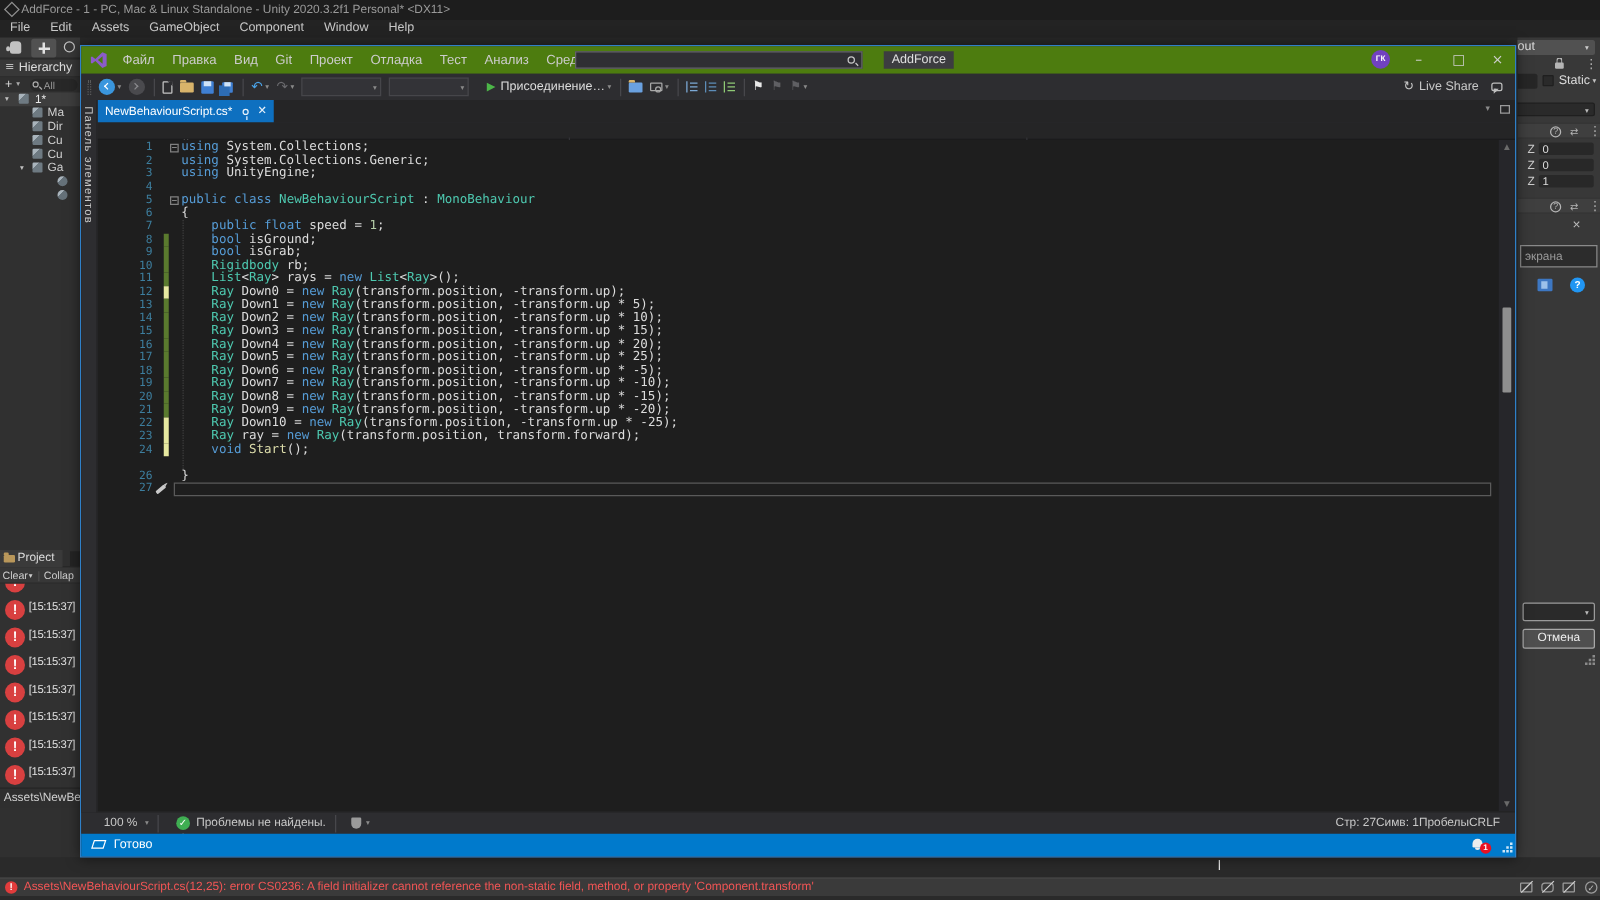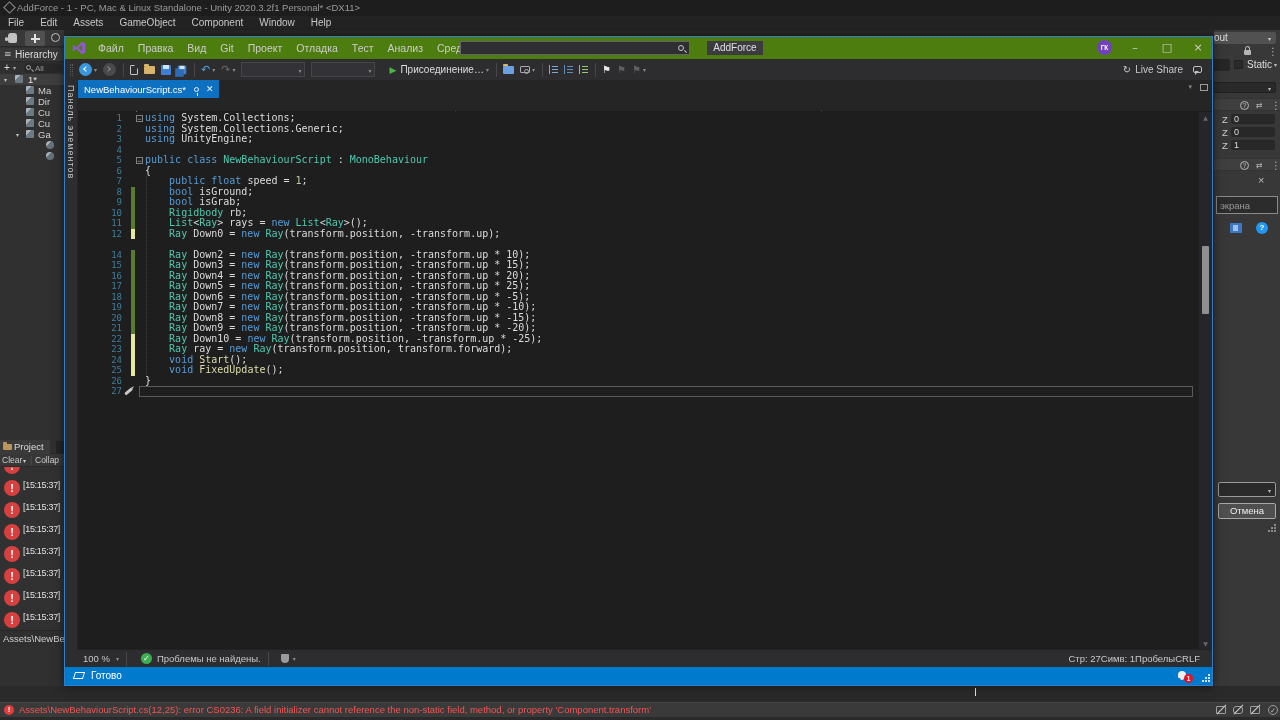--- a/index.html
+++ b/index.html
@@ -582,20 +582,25 @@
           <div class="crow" style="top: 105px;">
             <span class="ln">11</span>
             <span class="cbar g"></span>
             <span class="ctext"><span class="tk-p">    </span><span class="tk-t">List</span><span class="tk-p">&lt;</span><span class="tk-t">Ray</span><span class="tk-p">&gt; rays = </span><span class="tk-k">new</span><span class="tk-p"> </span><span class="tk-t">List</span><span class="tk-p">&lt;</span><span class="tk-t">Ray</span><span class="tk-p">&gt;();</span></span>
           </div>
           <div class="crow" style="top: 115.5px;">
             <span class="ln">12</span>
             <span class="cbar y"></span>
             <span class="ctext"><span class="tk-p">    </span><span class="tk-t">Ray</span><span class="tk-p"> Down0 = </span><span class="tk-k">new</span><span class="tk-p"> </span><span class="tk-t">Ray</span><span class="tk-p">(transform.position, -transform.up);</span></span>
           </div>
+          <div class="crow" style="top: 126px;">
+            <span class="ln">13</span>
+            <span class="cbar g"></span>
+            <span class="ctext"><span class="tk-p">    </span><span class="tk-t">Ray</span><span class="tk-p"> Down1 = </span><span class="tk-k">new</span><span class="tk-p"> </span><span class="tk-t">Ray</span><span class="tk-p">(transform.position, -transform.up * 5);</span></span>
+          </div>
           <div class="crow" style="top: 136.5px;">
             <span class="ln">14</span>
             <span class="cbar g"></span>
             <span class="ctext"><span class="tk-p">    </span><span class="tk-t">Ray</span><span class="tk-p"> Down2 = </span><span class="tk-k">new</span><span class="tk-p"> </span><span class="tk-t">Ray</span><span class="tk-p">(transform.position, -transform.up * 10);</span></span>
           </div>
           <div class="crow" style="top: 147px;">
             <span class="ln">15</span>
             <span class="cbar g"></span>
             <span class="ctext"><span class="tk-p">    </span><span class="tk-t">Ray</span><span class="tk-p"> Down3 = </span><span class="tk-k">new</span><span class="tk-p"> </span><span class="tk-t">Ray</span><span class="tk-p">(transform.position, -transform.up * 15);</span></span>
           </div>
@@ -636,25 +641,20 @@
           </div>
           <div class="crow" style="top: 231px;">
             <span class="ln">23</span>
             <span class="cbar y"></span>
             <span class="ctext"><span class="tk-p">    </span><span class="tk-t">Ray</span><span class="tk-p"> ray = </span><span class="tk-k">new</span><span class="tk-p"> </span><span class="tk-t">Ray</span><span class="tk-p">(transform.position, transform.forward);</span></span>
           </div>
           <div class="crow" style="top: 241.5px;">
             <span class="ln">24</span>
             <span class="cbar y"></span>
             <span class="ctext"><span class="tk-p">    </span><span class="tk-k">void</span><span class="tk-p"> </span><span class="tk-m">Start</span><span class="tk-p">();</span></span>
-          </div>
-          <div class="crow" style="top: 252px;">
-            <span class="ln">25</span>
-            <span class="cbar y"></span>
-            <span class="ctext"><span class="tk-p">    </span><span class="tk-k">void</span><span class="tk-p"> </span><span class="tk-m">FixedUpdate</span><span class="tk-p">();</span></span>
           </div>
           <div class="crow" style="top: 262.5px;">
             <span class="ln">26</span>
             <span class="ctext"><span class="tk-p">}</span></span>
           </div>
           <div class="crow" style="top: 273px;">
             <span class="ln">27</span>
             <span class="pencil"></span>
             <span class="ctext"></span>
             <span class="caret"></span>

